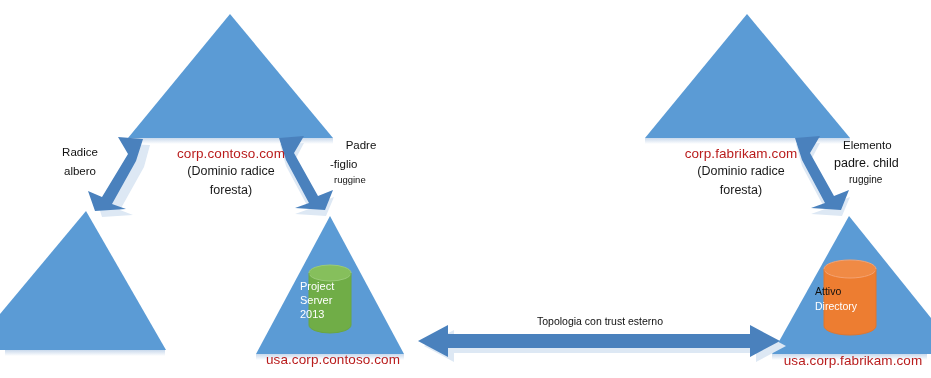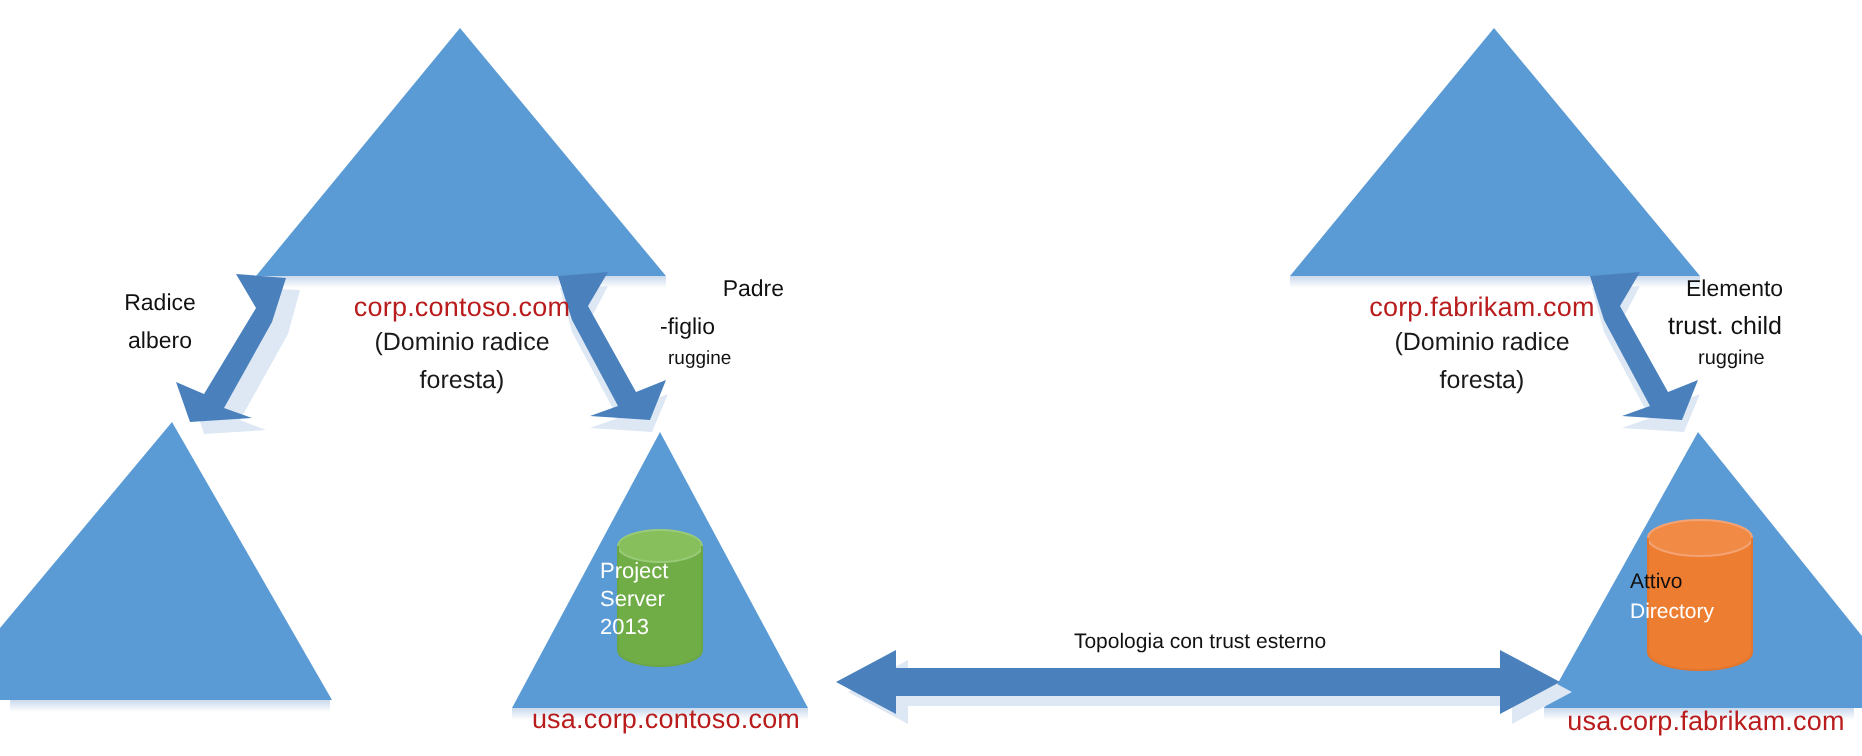--- a/index.html
+++ b/index.html
@@ -158,26 +158,26 @@
 
   <div class="lbl domain-name" style="left:258px; top:351px; width:150px;">usa.corp.contoso.com</div>
   <div class="lbl domain-sub" style="left:668px; top:163px; width:146px;">(Dominio radice</div>
   <div class="lbl domain-sub" style="left:668px; top:182px; width:146px;">foresta)</div>
 
   <div class="lbl domain-name" style="left:775px; top:352px; width:156px;">usa.corp.fabrikam.com</div>
 
   <div class="lbl trust-lbl" style="left:40px; top:145px; width:80px;">Radice</div>
   <div class="lbl trust-lbl" style="left:40px; top:164px; width:80px;">albero</div>
 
-  <div class="lbl trust-lbl" style="left:330px; top:138px; width:62px; text-align:right;">Padre</div>
+  <div class="lbl trust-lbl" style="left:330px; top:138px; width:62px; text-align:center;">Padre</div>
   <div class="lbl trust-lbl" style="left:330px; top:157px; width:62px; text-align:left;">-figlio</div>
   <div class="lbl trust-lbl" style="left:334px; top:174px; width:62px; text-align:left; font-size:9.5px;">ruggine</div>
 
   <div class="lbl trust-lbl" style="left:843px; top:138px; width:84px; text-align:left;">Elemento</div>
-  <div class="lbl trust-lbl" style="left:834px; top:155px; width:96px; text-align:left; font-size:12.5px;">trust. child</div>
+  <div class="lbl trust-lbl" style="left:834px; top:155px; width:96px; text-align:left; font-size:12.5px;">padre. child</div>
   <div class="lbl trust-lbl" style="left:849px; top:174px; width:80px; text-align:left; font-size:10px;">ruggine</div>
 
   <div class="lbl ext-lbl" style="left:480px; top:315px; width:240px;">Topologia con trust esterno</div>
 
   <div class="cyl-text green-t" style="left:300px; top:280px; width:60px;">Project</div>
   <div class="cyl-text green-t" style="left:300px; top:294px; width:60px;">Server</div>
   <div class="cyl-text green-t" style="left:300px; top:308px; width:60px;">2013</div>
 
   <div class="cyl-text orange-t" style="left:815px; top:285px; width:70px;">Attivo</div>
   <div class="cyl-text orange-t" style="left:815px; top:300px; width:70px; color:#ffffff;">Directory</div>

